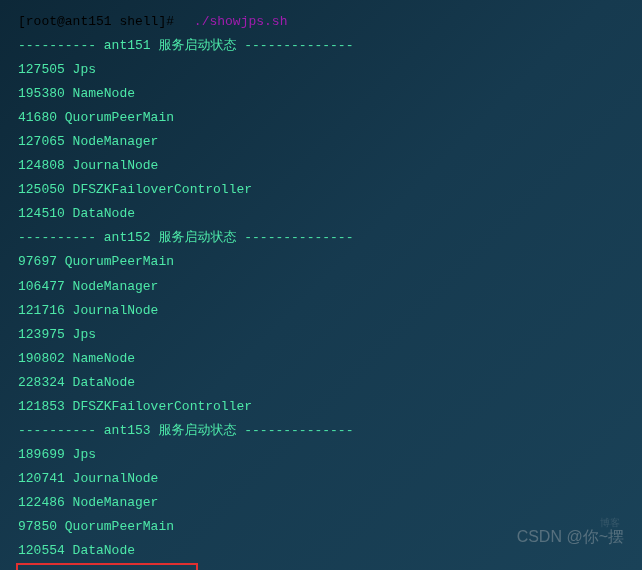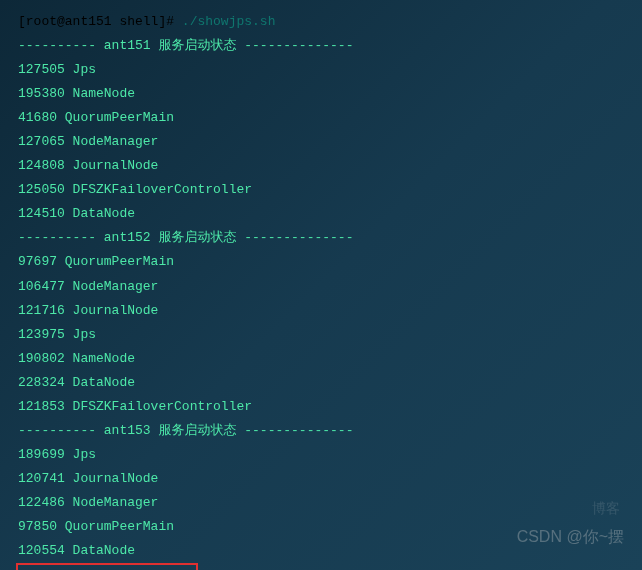--- a/index.html
+++ b/index.html
@@ -20,42 +20,43 @@
       overflow: hidden;
     }
     .line {
       white-space: pre;
       color: #4de8a8;
     }
     .prompt-user {
       color: #000000;
     }
     .prompt-cmd {
-      color: #0f766e;
+      color: #a21caf;
+      margin-left: 12px;
     }
     .highlighted-row {
       display: inline-block;
       border: 2px solid #e03030;
       padding: 0 6px 0 0;
       margin-left: -2px;
     }
     .watermark {
       position: absolute;
       bottom: 18px;
       right: 18px;
       color: rgba(200, 200, 200, 0.35);
       font-size: 16px;
       font-family: sans-serif;
     }
     .watermark2 {
       position: absolute;
-      bottom: 48px;
+      bottom: 38px;
       right: 22px;
       color: rgba(220, 220, 220, 0.15);
-      font-size: 14px;
+      font-size: 10px;
       font-family: sans-serif;
     }
   </style>
 </head>
 <body>
 
 <div class="line"><span class="prompt-user">[root@ant151 shell]#</span> <span class="prompt-cmd">./showjps.sh</span></div>
 
 <div class="line">---------- ant151 服务启动状态 --------------</div>
 <div class="line">127505 Jps</div>

